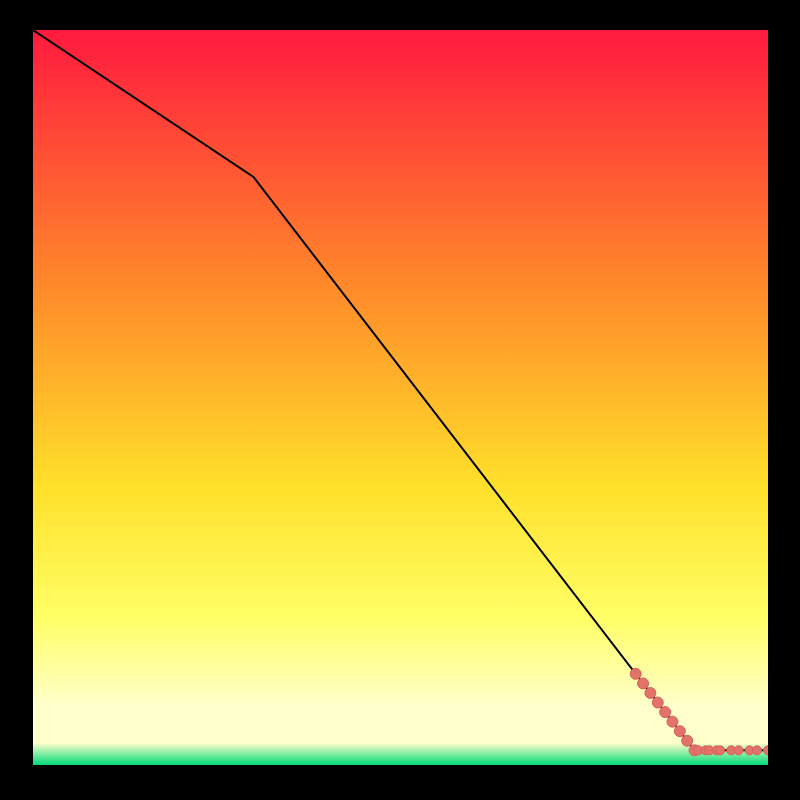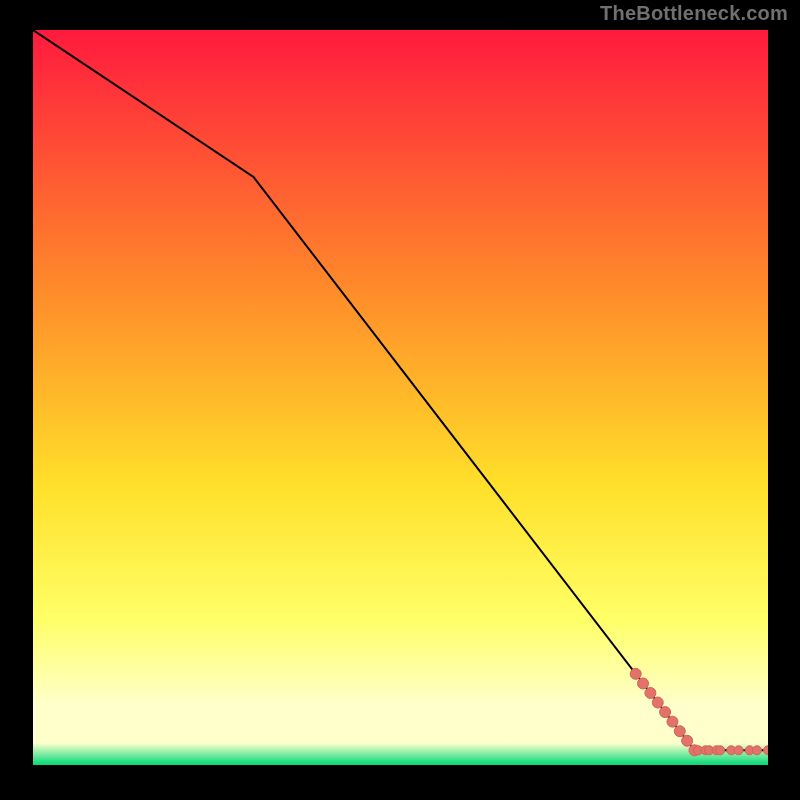--- a/index.html
+++ b/index.html
@@ -33,21 +33,20 @@
     width: 735px;
     height: 735px;
   }
   svg { display: block; }
 </style>
 </head>
 <body>
 
 <div class="stage">
 
-  <div class="watermark">TheBottleneck.com</div>
 
   <div class="plot">
     <svg id="chart-svg" viewBox="0 0 735 735" width="735" height="735">
       <defs>
         <linearGradient id="bg-grad" x1="0" y1="0" x2="0" y2="1">
           <stop id="g0" offset="0%" stop-color="#ff1a3e"></stop>
           <stop id="g1" offset="35%" stop-color="#ff8a2a"></stop>
           <stop id="g2" offset="62%" stop-color="#ffe02a"></stop>
           <stop id="g3" offset="80%" stop-color="#ffff66"></stop>
           <stop id="g4" offset="92%" stop-color="#ffffcc"></stop>

